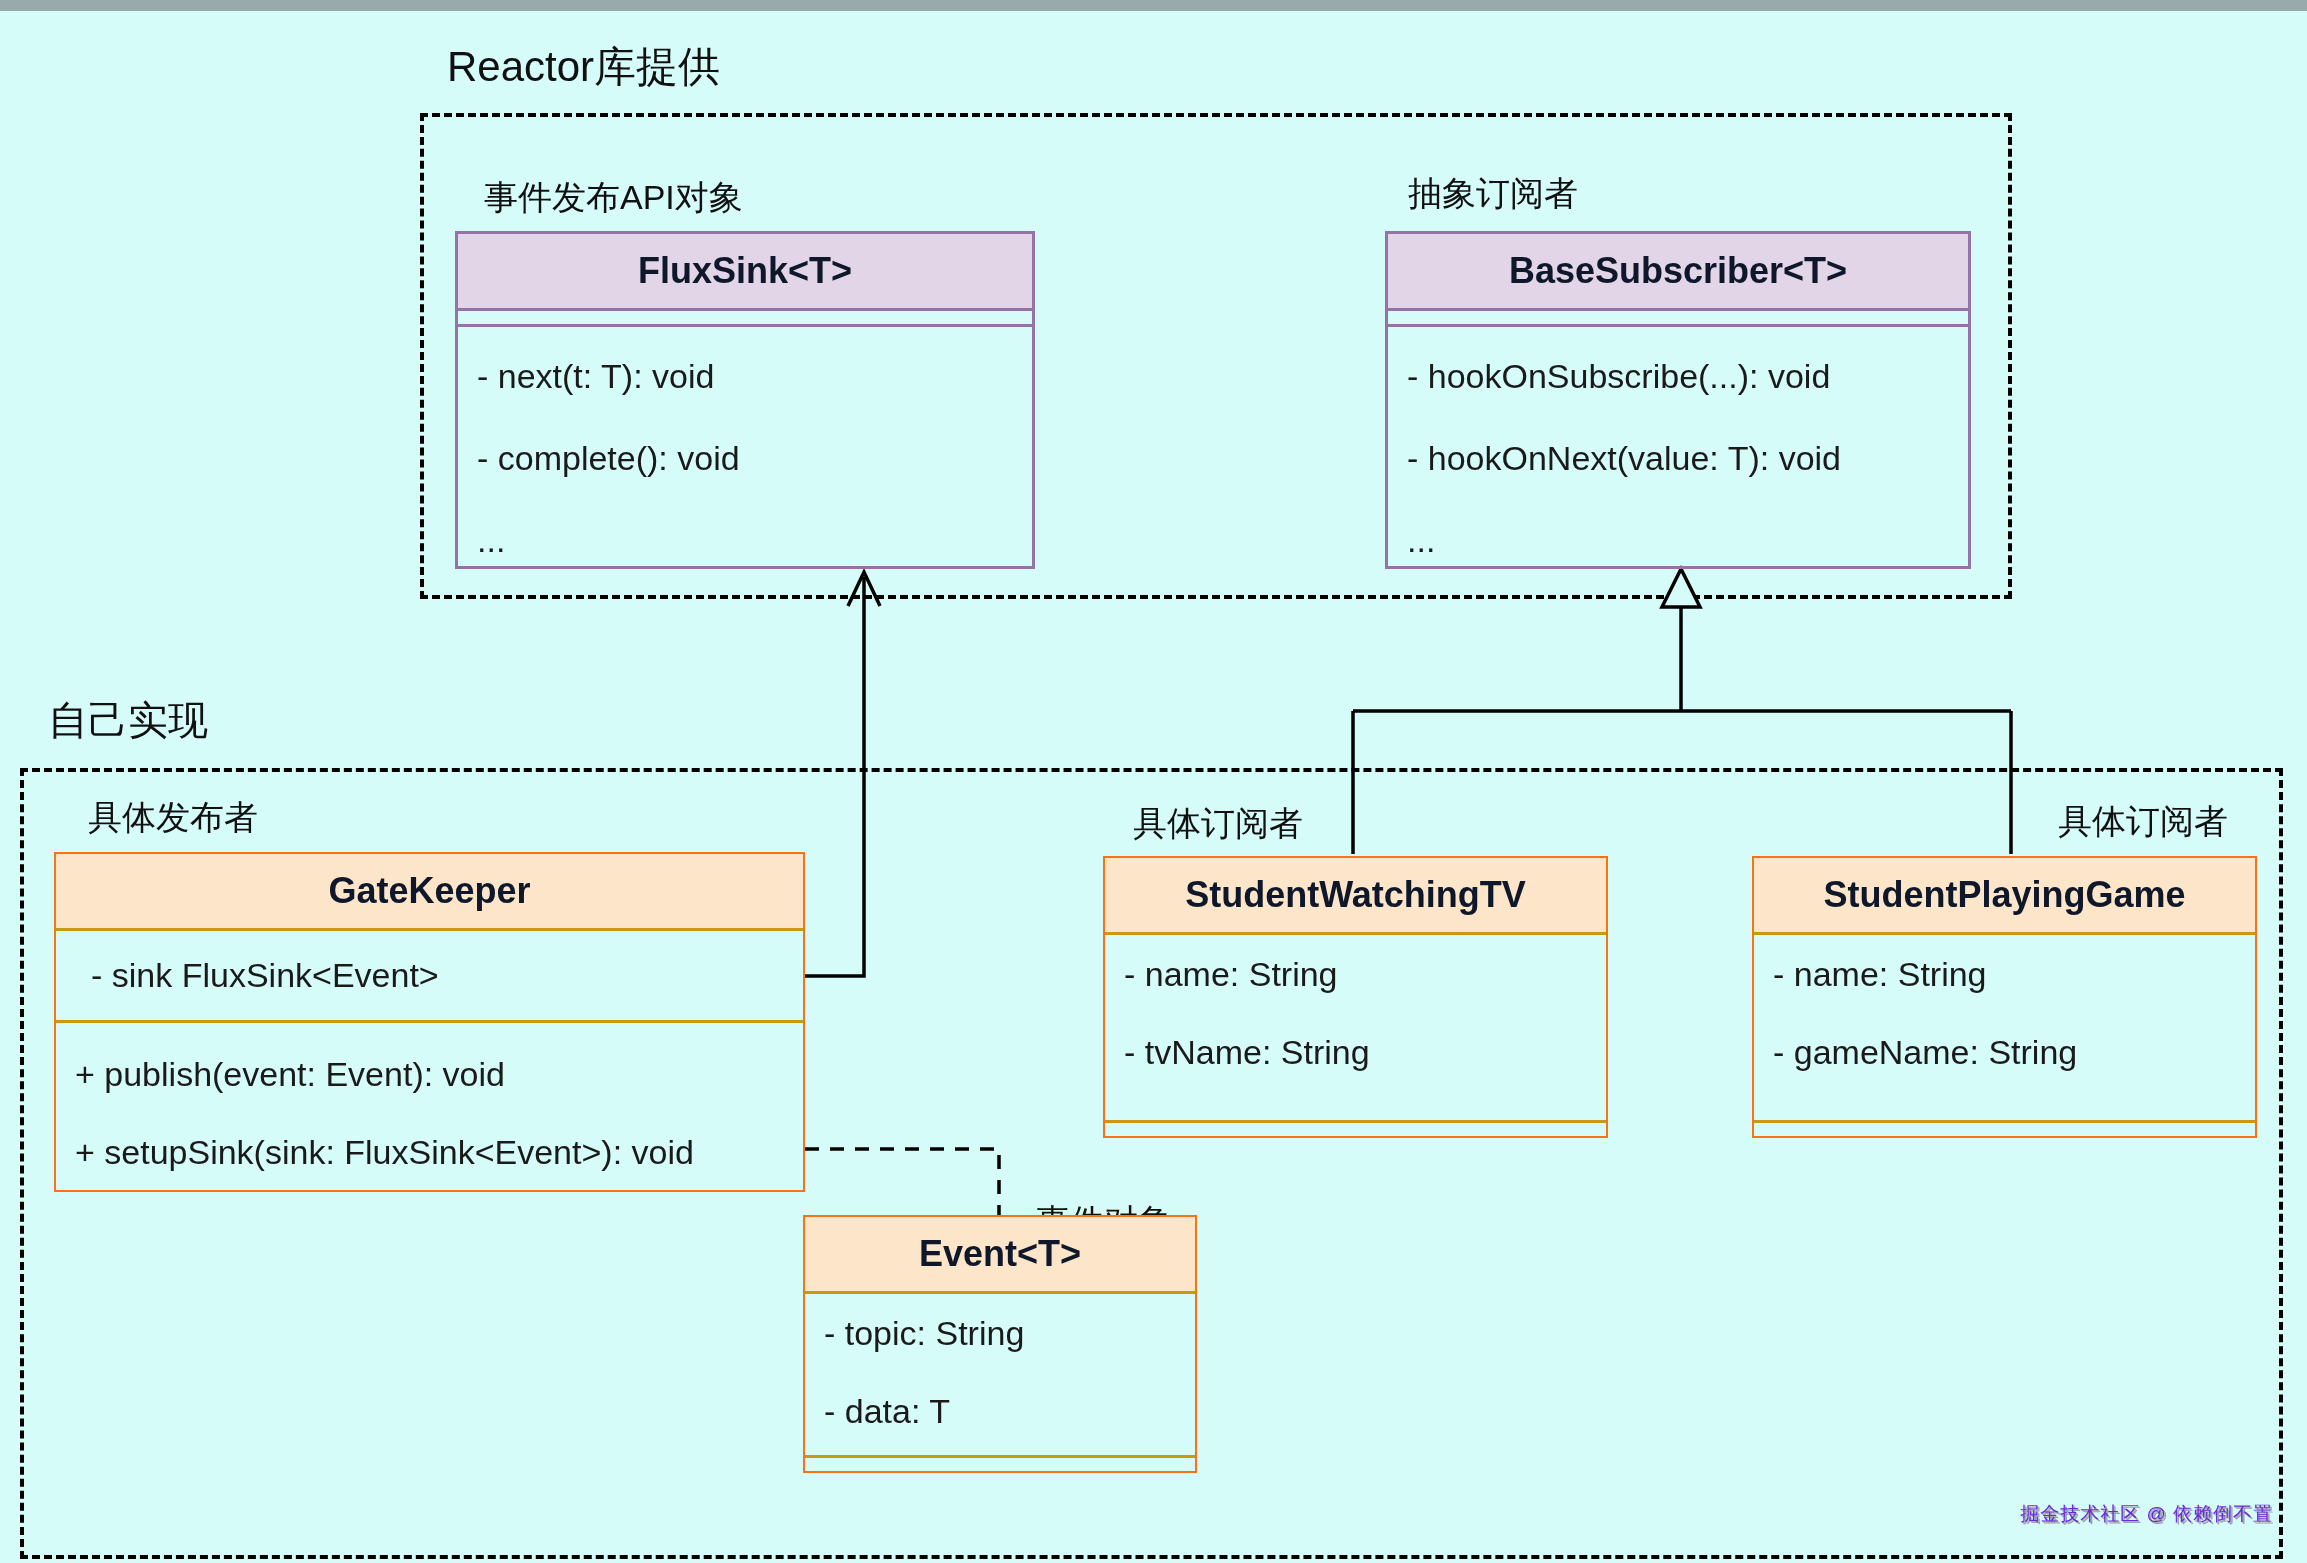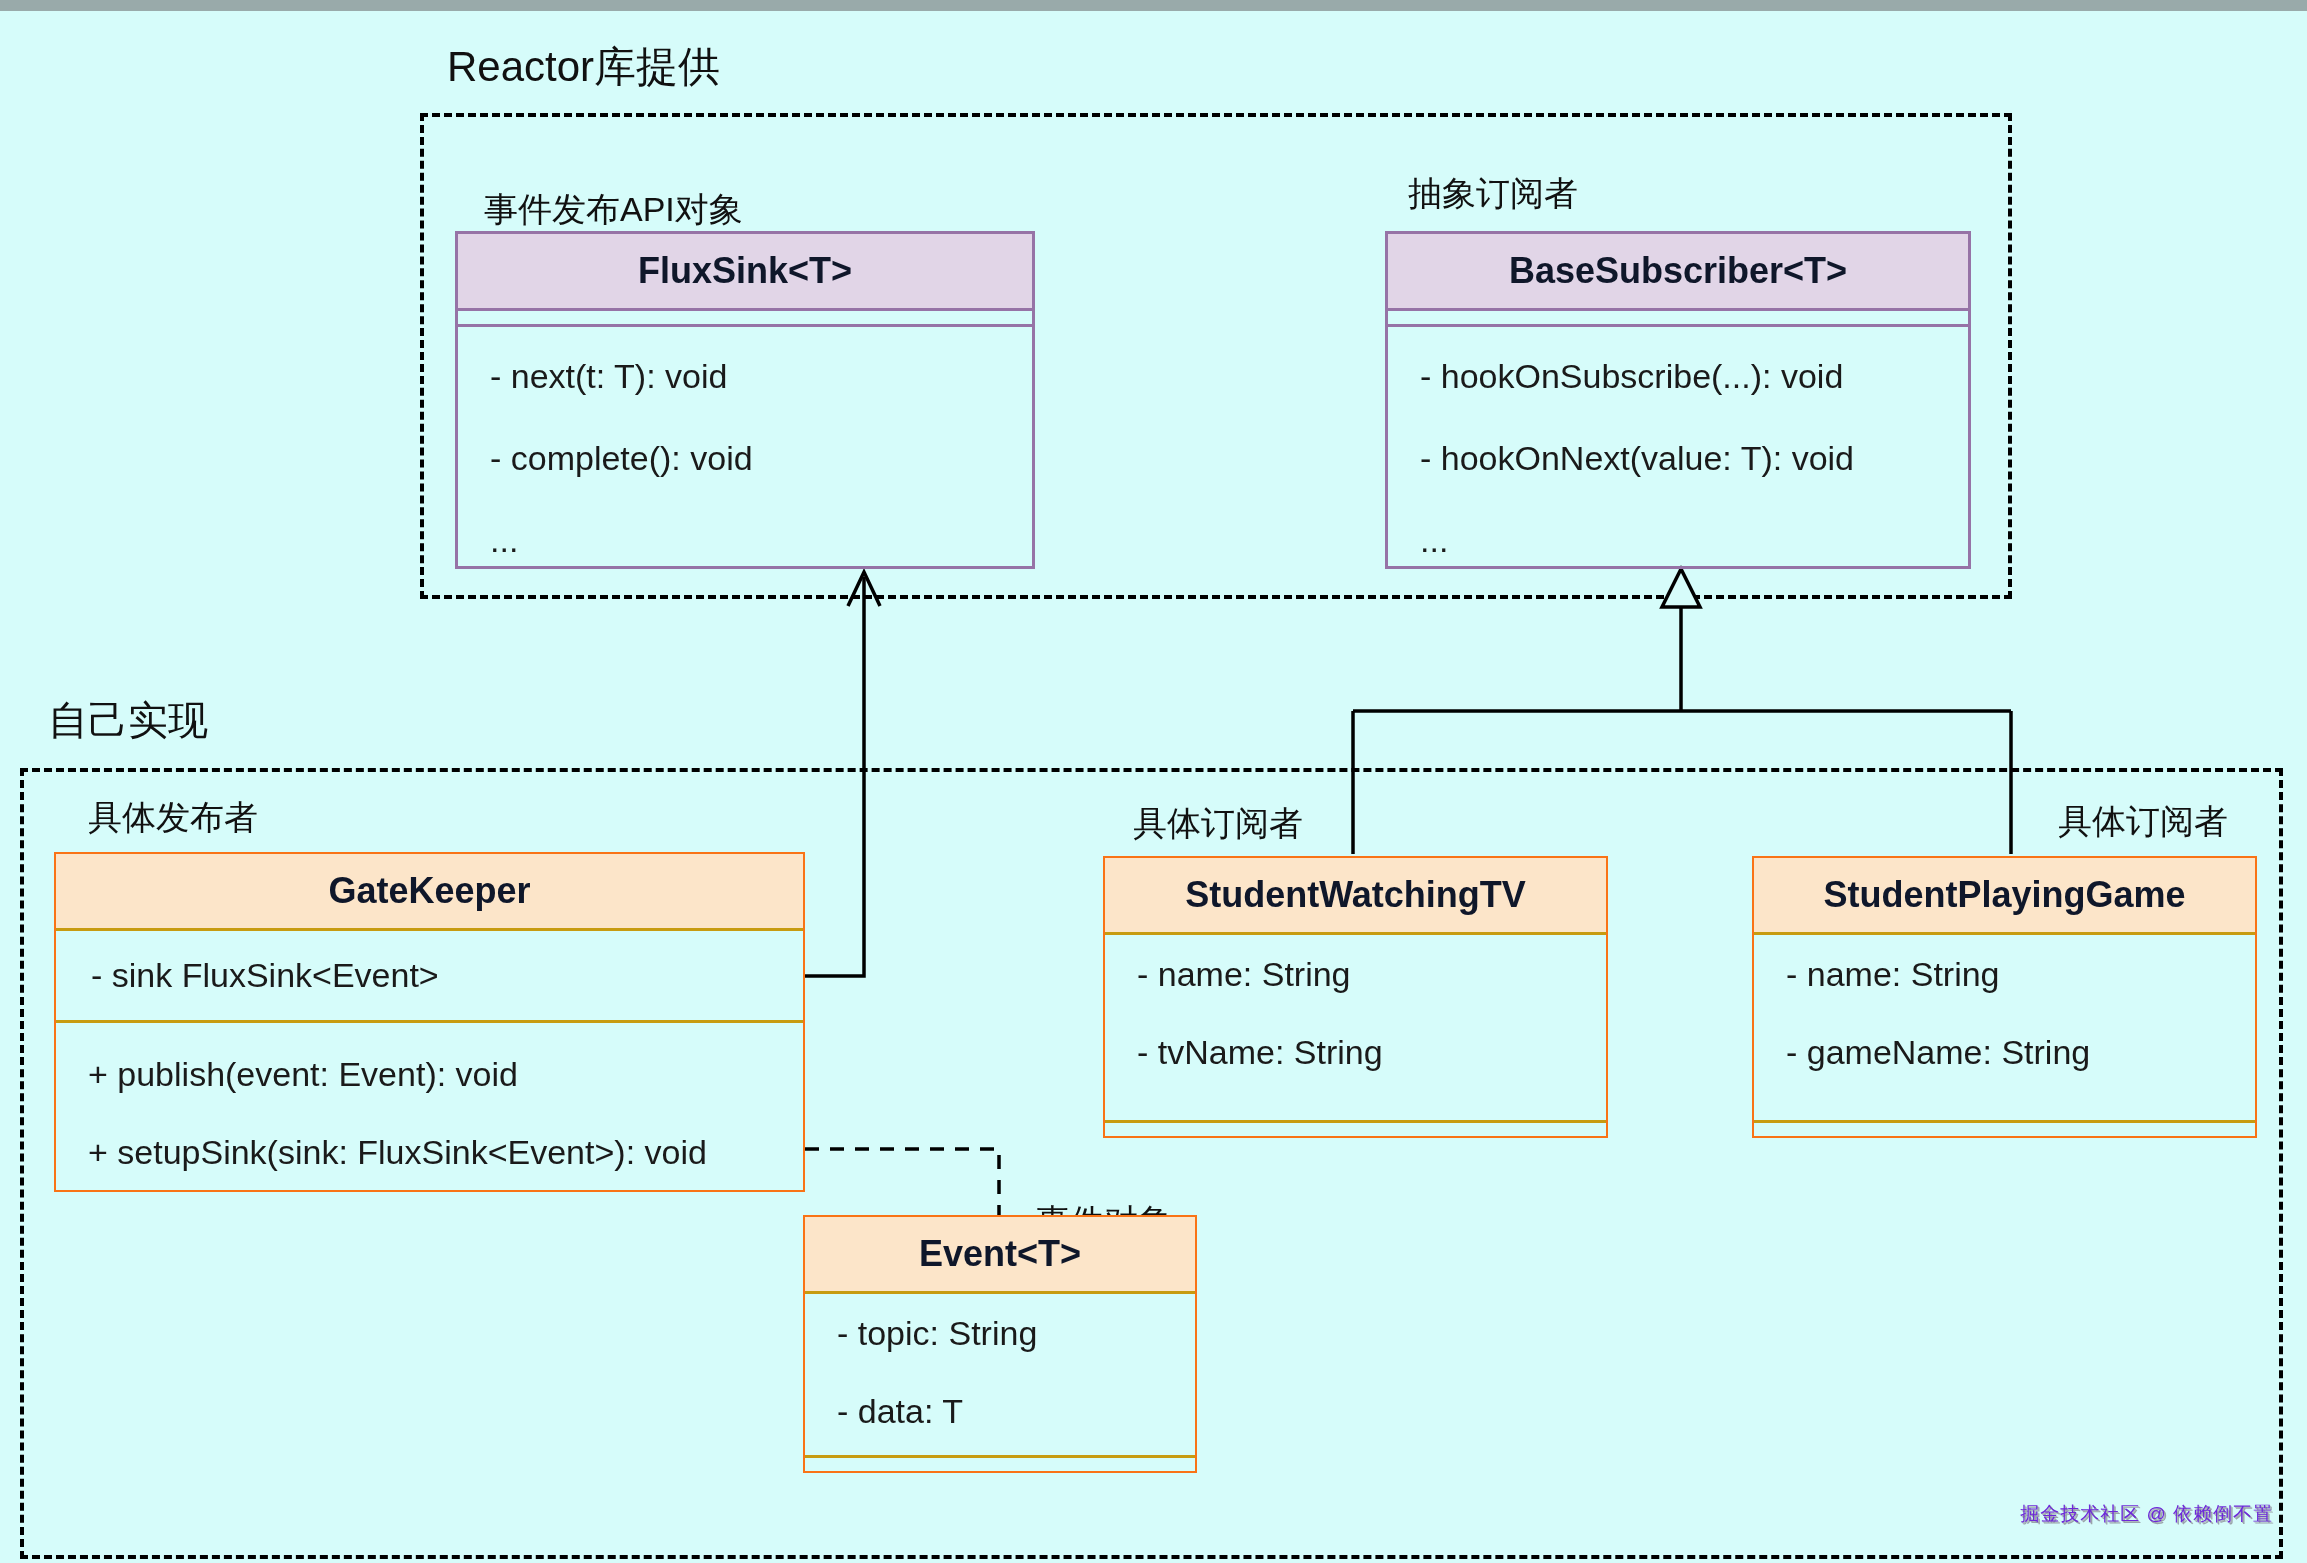--- a/index.html
+++ b/index.html
@@ -54,21 +54,21 @@
   .uml-strip{height:13px;flex:0 0 13px;}
   .purple .uml-strip{border-bottom:3px solid #9673a6;}
   .orange .uml-strip-bottom{height:13px;flex:0 0 13px;border-top:3px solid #c79b10;}
   .uml-attr{
     box-sizing:border-box;
     display:flex;flex-direction:column;justify-content:center;
     padding-left:35px;
   }
   .orange .uml-attr-divider{border-bottom:3px solid #c79b10;}
   .uml-body{
-    flex:1;padding-left:32px;box-sizing:border-box;text-align:center;
+    flex:1;padding-left:19px;box-sizing:border-box;text-align:center;
   }
   .member{
     height:78px;display:flex;align-items:center;
     font-size:34px;color:#1a1a1a;white-space:nowrap;
   }
   .member.tall{height:82px;}
   .pad-top-8{padding-top:8px;}
   .pad-top-12{padding-top:12px;}
   .watermark{
     position:absolute;
@@ -101,21 +101,21 @@
       <path d="M983 1218 L999 1250 L1015 1218" fill="none" stroke="#000" stroke-width="3.5"></path>
     </g>
   </svg>
 
   <div class="big-title" style="left:447px;top:28px;">Reactor库提供</div>
   <div class="big-title" style="left:48px;top:682px;font-size:40px;">自己实现</div>
 
   <div class="dashed-box" style="left:420px;top:102px;width:1592px;height:486px;"></div>
   <div class="dashed-box" style="left:20px;top:757px;width:2263px;height:791px;"></div>
 
-  <div class="small-label" style="left:484px;top:176px;">事件发布API对象</div>
+  <div class="small-label" style="left:484px;top:164px;">事件发布API对象</div>
   <div class="small-label" style="left:1408px;top:160px;">抽象订阅者</div>
   <div class="small-label" style="left:88px;top:784px;">具体发布者</div>
   <div class="small-label" style="left:1133px;top:790px;">具体订阅者</div>
   <div class="small-label" style="left:2058px;top:788px;">具体订阅者</div>
   <div class="small-label" style="left:1036px;top:1188px;">事件对象</div>
 
   <div class="uml purple" style="left:455px;top:220px;width:580px;height:338px;">
     <div class="uml-header">FluxSink&lt;T&gt;</div>
     <div class="uml-strip"></div>
     <div class="uml-body pad-top-8">

